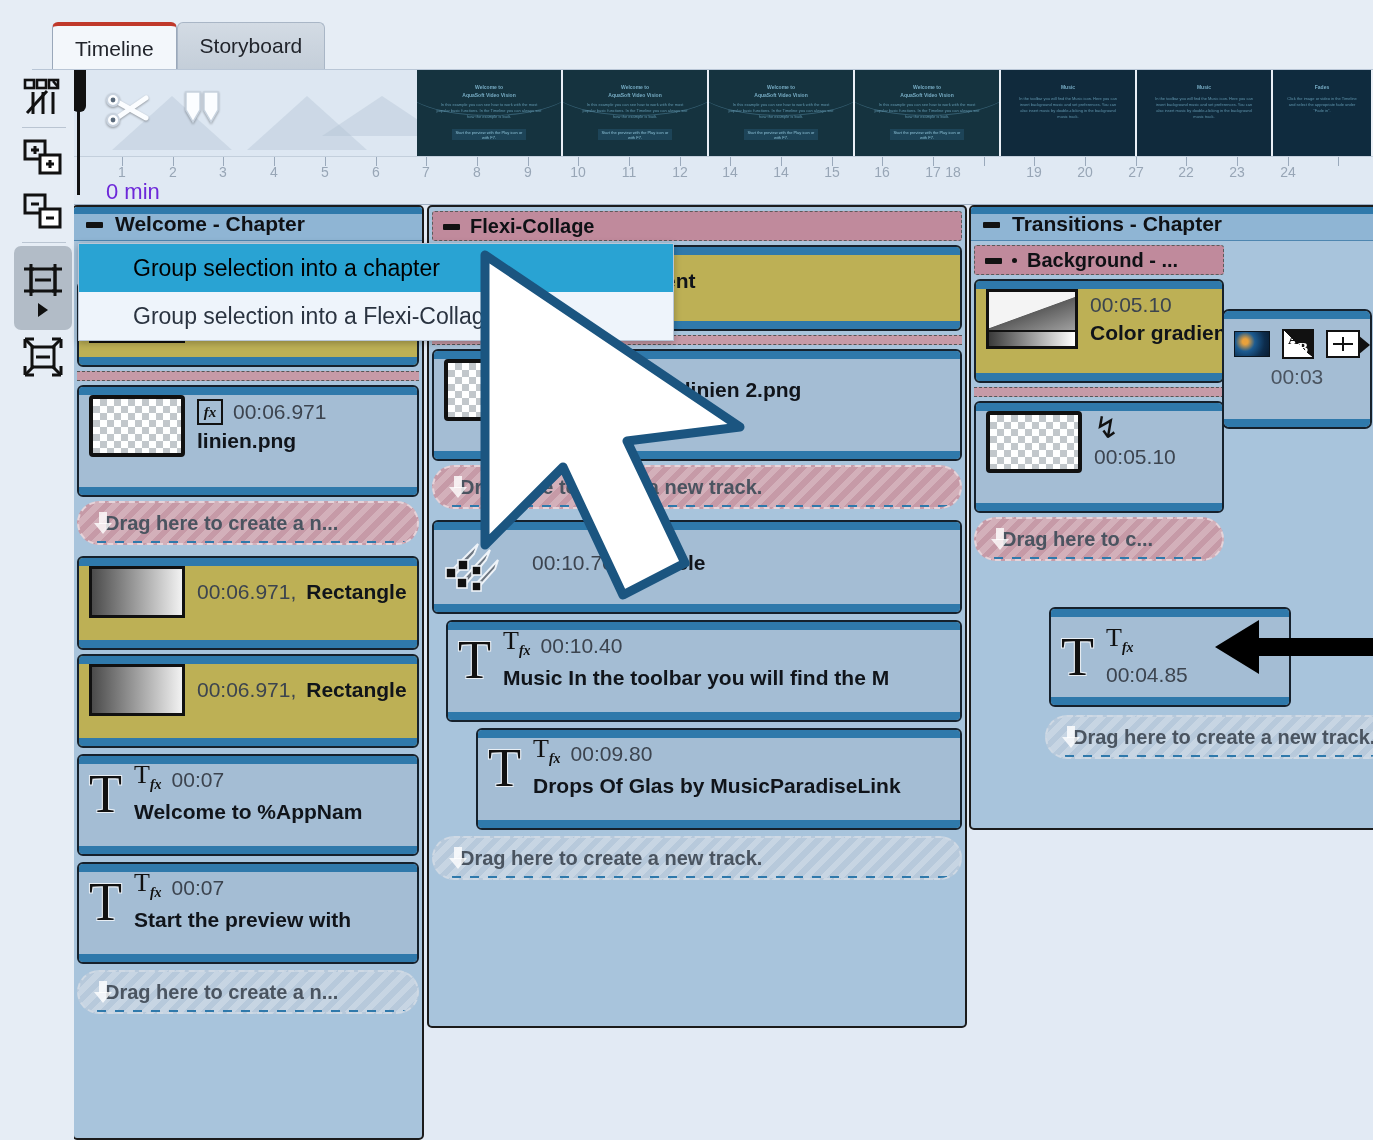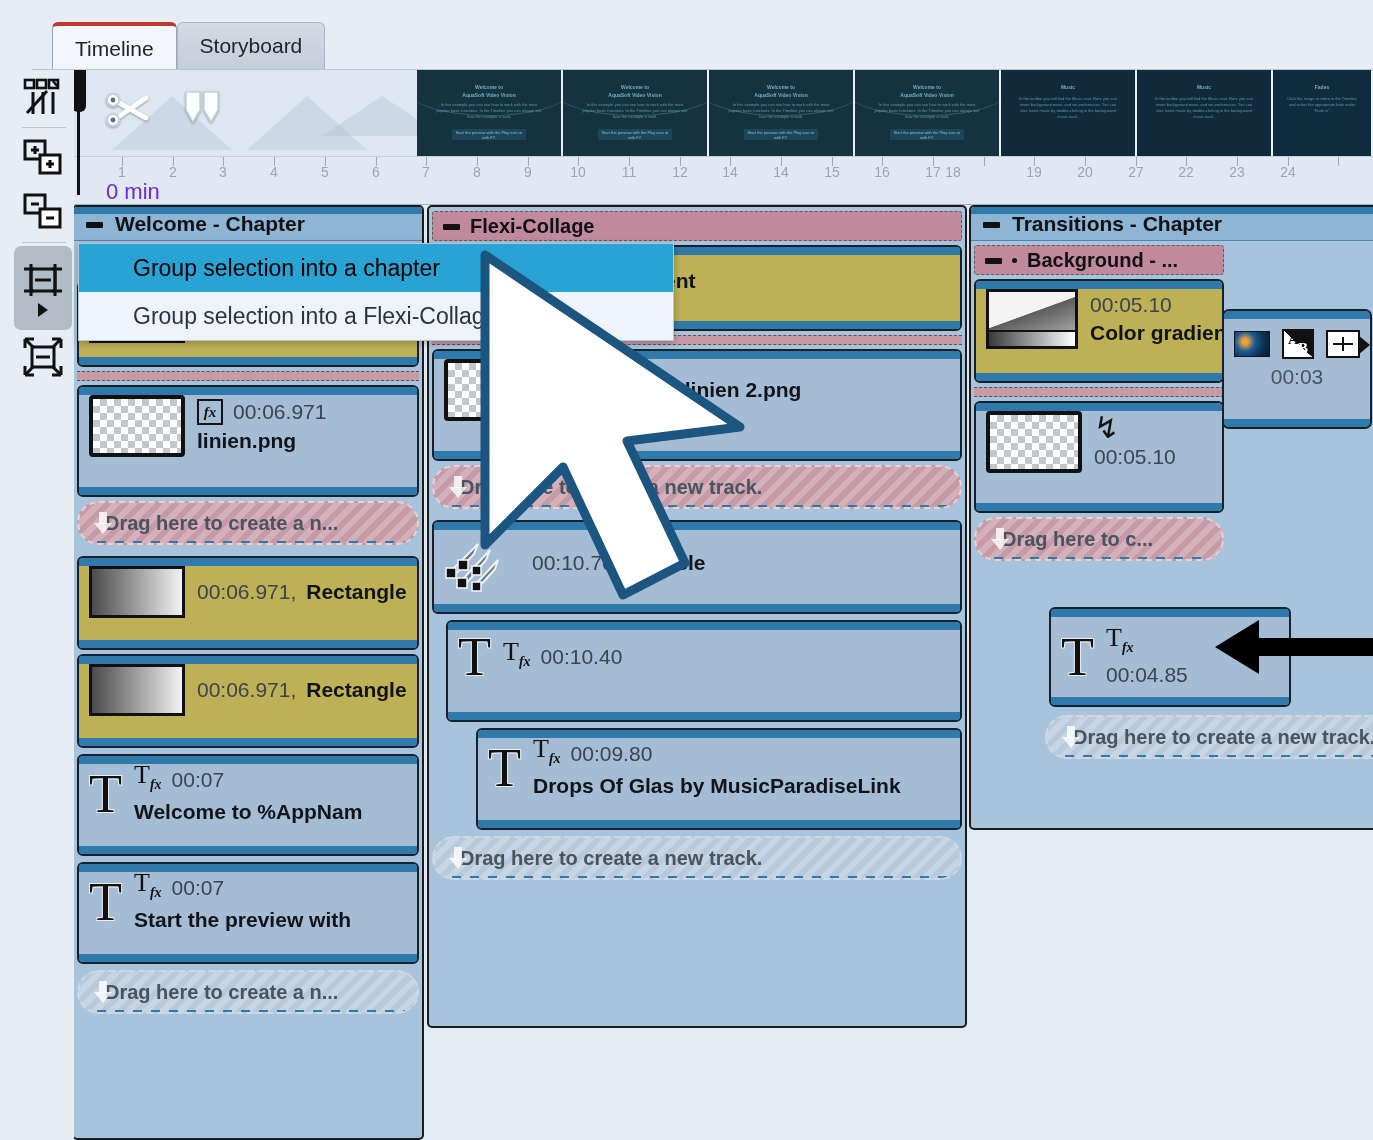--- a/index.html
+++ b/index.html
@@ -776,20 +776,21 @@
           </div>
 
           <div class="clip" style="height:102px; margin-top:6px; margin-left:14px; width:calc(100% - 14px);">
             <div class="clip-in">
               <div class="t-glyph">T</div>
               <div class="clip-txt">
                 <div class="row1">
                   <div class="tfx">T<sub>fx</sub></div>
                   <div class="dur">00:10.40</div>
                 </div>
+                <div class="cname">Music In the toolbar you will find the M</div>
               </div>
             </div>
           </div>
 
           <div class="clip" style="height:102px; margin-top:6px; margin-left:44px; width:calc(100% - 44px);">
             <div class="clip-in">
               <div class="t-glyph">T</div>
               <div class="clip-txt">
                 <div class="row1">
                   <div class="tfx">T<sub>fx</sub></div>

